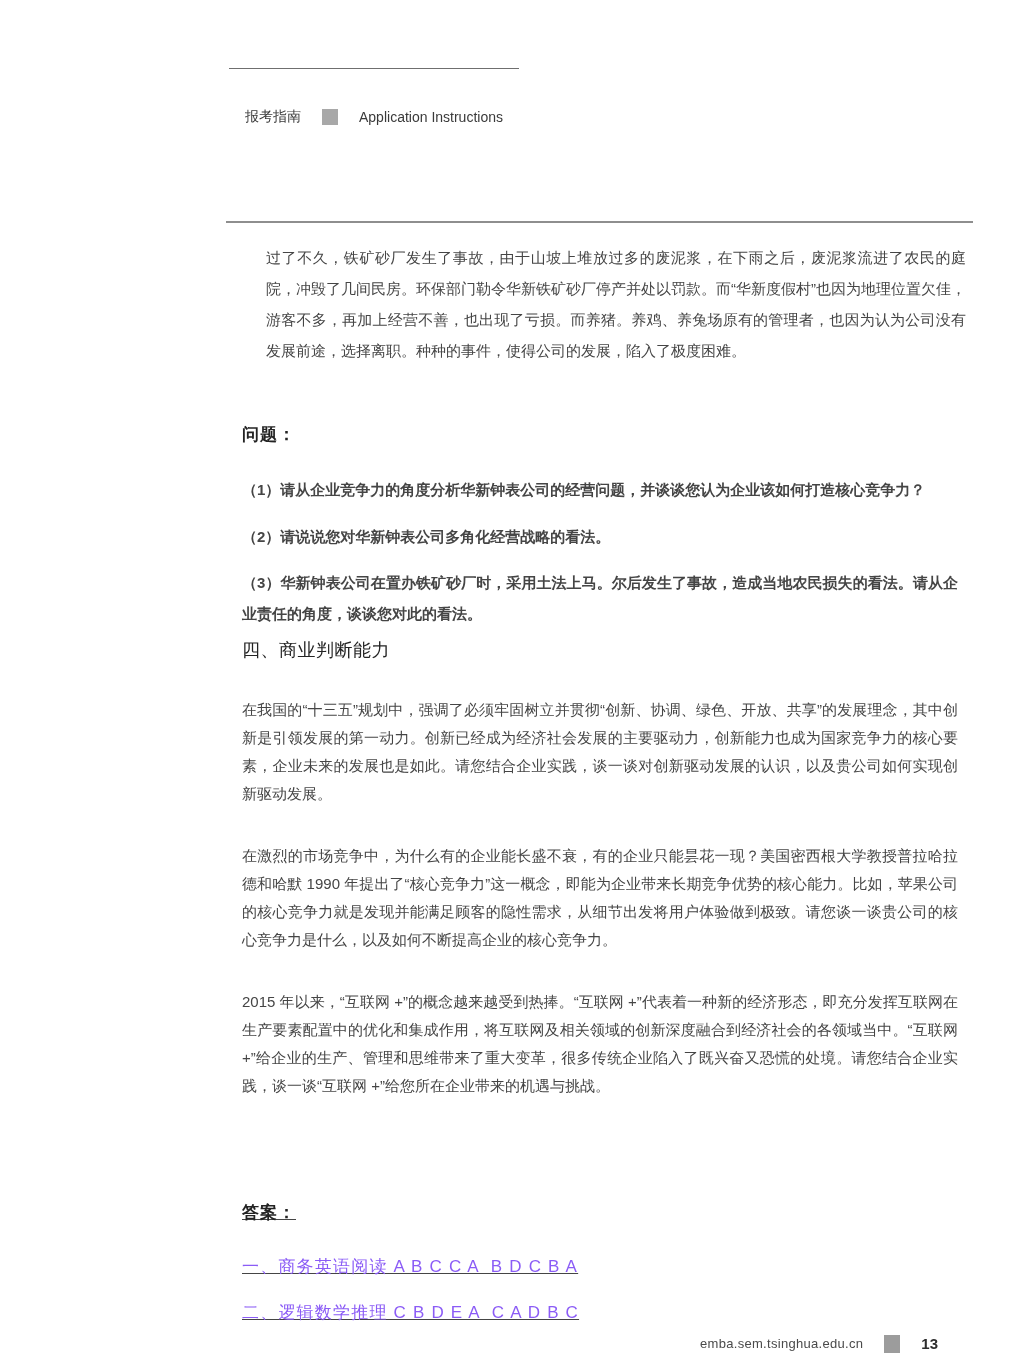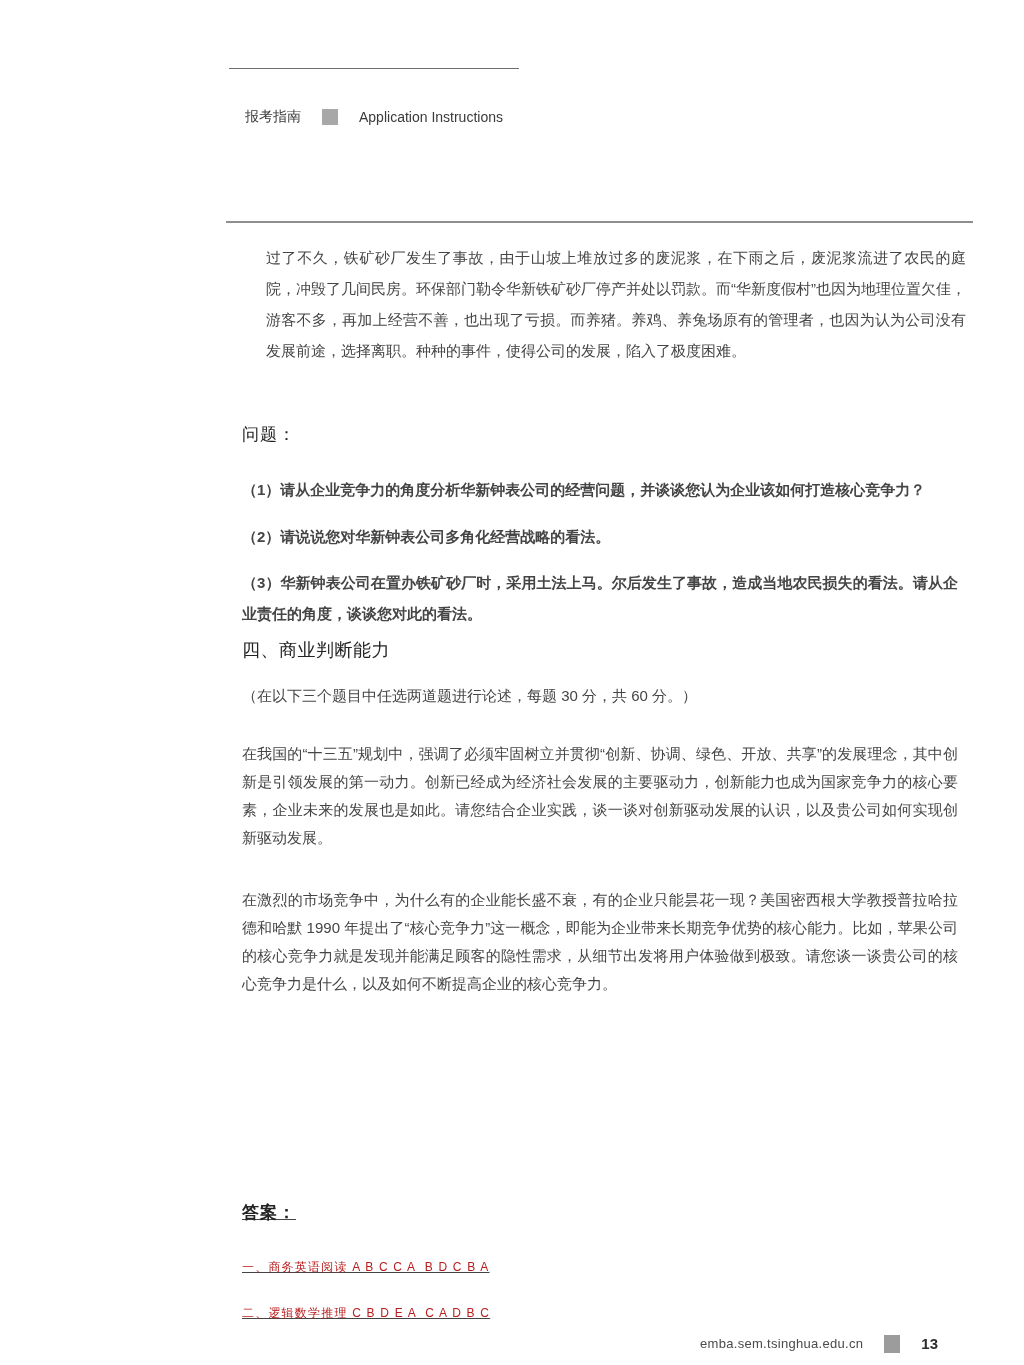--- a/index.html
+++ b/index.html
@@ -24,33 +24,33 @@
   .content-rule { position: absolute; left: 210px; top: 205px; width: 747px; border-top: 2px solid #8e8e8e; }
 
   
   .story {
     position: absolute; left: 242px; top: 218px; width: 716px;
     font-size: 15px; line-height: 31px; text-align: justify; color: #454545;
   }
 
   
   .questions { position: absolute; left: 210px; top: 391px; width: 748px; }
-  .questions h3 { font-size: 17px; font-weight: normal; color: #232323; letter-spacing: 1px; margin-bottom: 13px; }
+  .questions h3 { font-size: 17px; font-weight: bold; color: #232323; letter-spacing: 1px; margin-bottom: 13px; }
   .q-item { font-size: 15px; line-height: 30.5px; text-align: justify; color: #454545; font-weight: bold; }
 
   
   .section4 { position: absolute; left: 210px; top: 606px; width: 748px; }
   .section4 h2 { font-size: 18px; font-weight: normal; color: #232323; letter-spacing: 0.5px; }
   .section-note { font-size: 15px; margin-top: 9px; color: #454545; }
   .s-para { font-size: 15px; line-height: 28px; text-align: justify; margin-top: 18px; color: #454545; }
 
   
   .answers { position: absolute; left: 210px; top: 1169px; width: 748px; text-decoration: underline; }
   .answers h3 { font-size: 17px; font-weight: bold; color: #232323; letter-spacing: 1px; margin-bottom: 12px; }
-  .answer-line { font-size: 12px; line-height: 30px; white-space: pre-wrap; letter-spacing: 1.2px; color: #b91c1c; }
+  .answer-line { font-size: 17px; line-height: 30px; white-space: pre-wrap; letter-spacing: 1.2px; color: #8b5cf6; }
 
   
   .page-footer { position: absolute; top: 1303px; right: 86px; display: flex; align-items: center; gap: 13px; }
   .footer-url { font-size: 13px; color: #4a4a4a; letter-spacing: 0.3px; }
   .page-footer .vdiv { height: 18px; background: #9c9c9c; }
   .page-num { font-size: 15px; font-weight: bold; color: #2d2d2d; }
 </style>
 </head>
 <body>
 
@@ -71,23 +71,23 @@
 
   <section class="questions">
     <h3>问题：</h3>
     <p class="q-item">（1）请从企业竞争力的角度分析华新钟表公司的经营问题，并谈谈您认为企业该如何打造核心竞争力？</p>
     <p class="q-item">（2）请说说您对华新钟表公司多角化经营战略的看法。</p>
     <p class="q-item">（3）华新钟表公司在置办铁矿砂厂时，采用土法上马。尔后发生了事故，造成当地农民损失的看法。请从企业责任的角度，谈谈您对此的看法。</p>
   </section>
 
   <section class="section4">
     <h2>四、商业判断能力</h2>
-    <p class="section-note">（在以下三个题目中任选两道题进行论述，每题 30 分，共 60 分。）</p>
     <p class="s-para">在我国的“十三五”规划中，强调了必须牢固树立并贯彻“创新、协调、绿色、开放、共享”的发展理念，其中创新是引领发展的第一动力。创新已经成为经济社会发展的主要驱动力，创新能力也成为国家竞争力的核心要素，企业未来的发展也是如此。请您结合企业实践，谈一谈对创新驱动发展的认识，以及贵公司如何实现创新驱动发展。</p>
     <p class="s-para">在激烈的市场竞争中，为什么有的企业能长盛不衰，有的企业只能昙花一现？美国密西根大学教授普拉哈拉德和哈默 1990 年提出了“核心竞争力”这一概念，即能为企业带来长期竞争优势的核心能力。比如，苹果公司的核心竞争力就是发现并能满足顾客的隐性需求，从细节出发将用户体验做到极致。请您谈一谈贵公司的核心竞争力是什么，以及如何不断提高企业的核心竞争力。</p>
+    <p class="s-para">2015 年以来，“互联网 +”的概念越来越受到热捧。“互联网 +”代表着一种新的经济形态，即充分发挥互联网在生产要素配置中的优化和集成作用，将互联网及相关领域的创新深度融合到经济社会的各领域当中。“互联网 +”给企业的生产、管理和思维带来了重大变革，很多传统企业陷入了既兴奋又恐慌的处境。请您结合企业实践，谈一谈“互联网 +”给您所在企业带来的机遇与挑战。</p>
   </section>
 
   <section class="answers">
     <h3>答案：</h3>
     <p class="answer-line">一、商务英语阅读 A B C C A  B D C B A</p>
     <p class="answer-line">二、逻辑数学推理 C B D E A  C A D B C</p>
   </section>
 
   <footer class="page-footer">
     <span class="footer-url">emba.sem.tsinghua.edu.cn</span>

